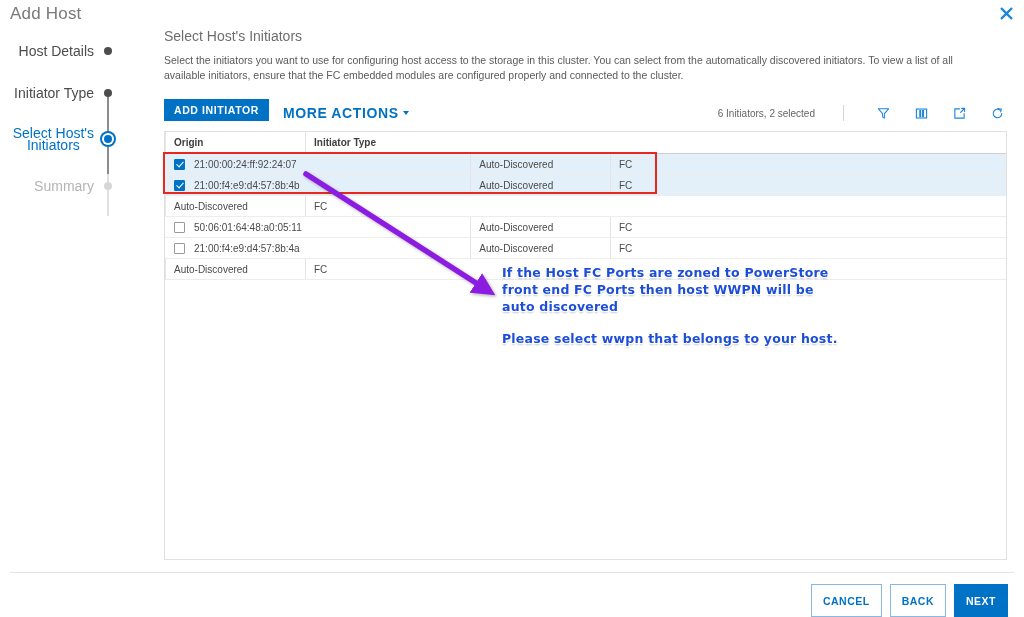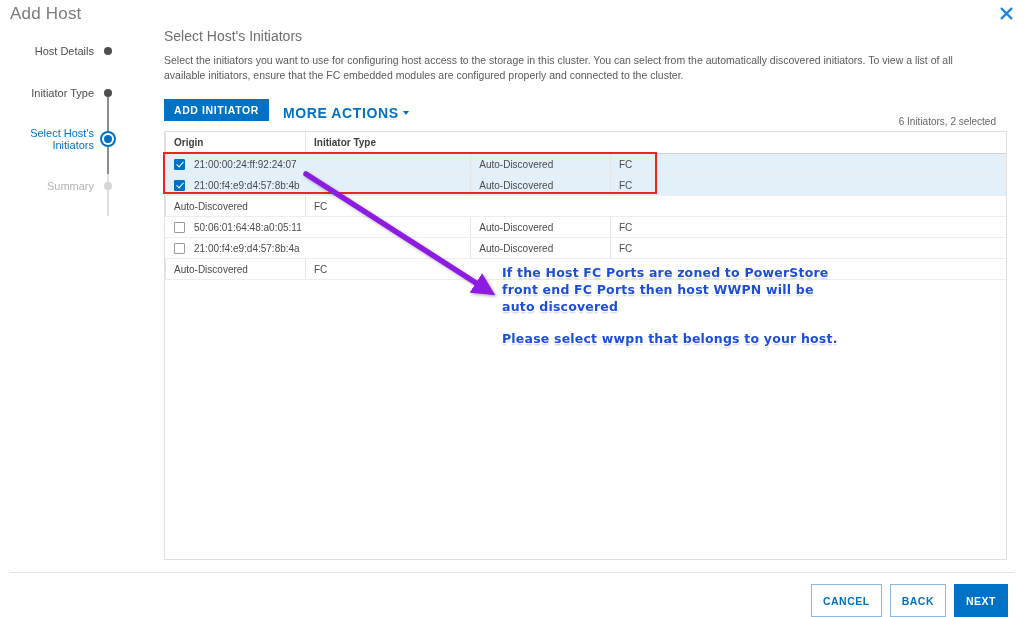--- a/index.html
+++ b/index.html
@@ -52,23 +52,23 @@
     position: relative;
     height: 21px;
     margin-bottom: 21px;
     display: flex;
     align-items: center;
     justify-content: flex-end;
     padding-right: 26px;
   }
   .step:last-child { margin-bottom: 0; }
   .step-label {
-    font-size: 11px;
+    font-size: 14px;
     line-height: 12px;
-    text-align: right;
+    text-align: center;
     color: #4d4d4d;
     white-space: pre-line;
   }
   .step.active .step-label { color: #0072c6; }
   .step.pending .step-label { color: #b4b4b4; }
   .step-dot {
     position: absolute;
     right: 8px;
     top: 50%;
     transform: translateY(-50%);
@@ -153,26 +153,25 @@
   .caret-down {
     width: 0; height: 0;
     border-left: 3.5px solid transparent;
     border-right: 3.5px solid transparent;
     border-top: 4px solid #0072c6;
     display: inline-block;
   }
   #toolbar-right {
     position: absolute;
     right: 0;
-    top: 17px;
+    top: 3px;
     height: 22px;
     display: flex;
     align-items: center;
     gap: 16px;
-    flex-direction: column;
   }
   #selection-count {
     font-size: 10px;
     color: #656565;
     margin-right: 12px;
   }
   .toolbar-divider {
     width: 1px;
     height: 16px;
     background: #d5d5d5;

